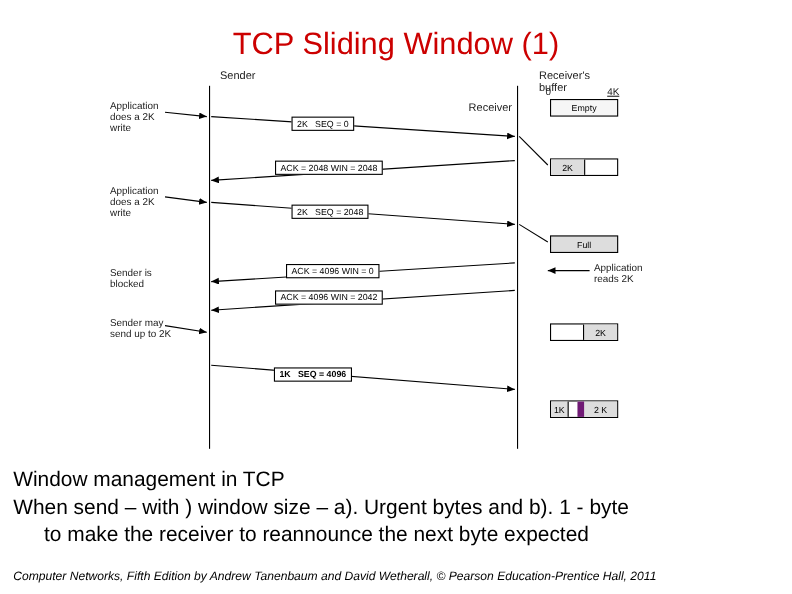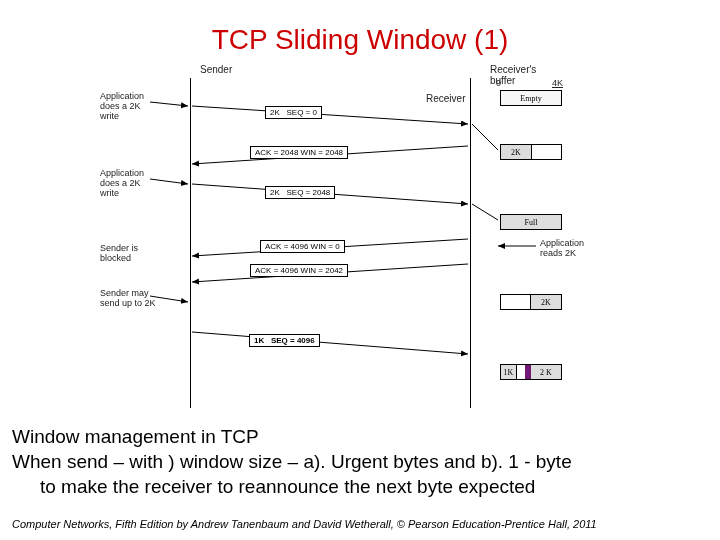--- a/index.html
+++ b/index.html
@@ -42,21 +42,20 @@
   }
   .bufbox {
     position: absolute;
     border: 1px solid #000;
     font-size: 8px;
     text-align: left;
     display: flex;
     align-items: center;
     justify-content: center;
     background: #fff;
-    font-family: Liberation Serif, serif;
   }
   .bufbox.empty {
     background: #f6f6f6;
   }
   .bufbox.shaded {
     background: #ddd;
   }
   .msgbox {
     position: absolute;
     border: 1px solid #000;

